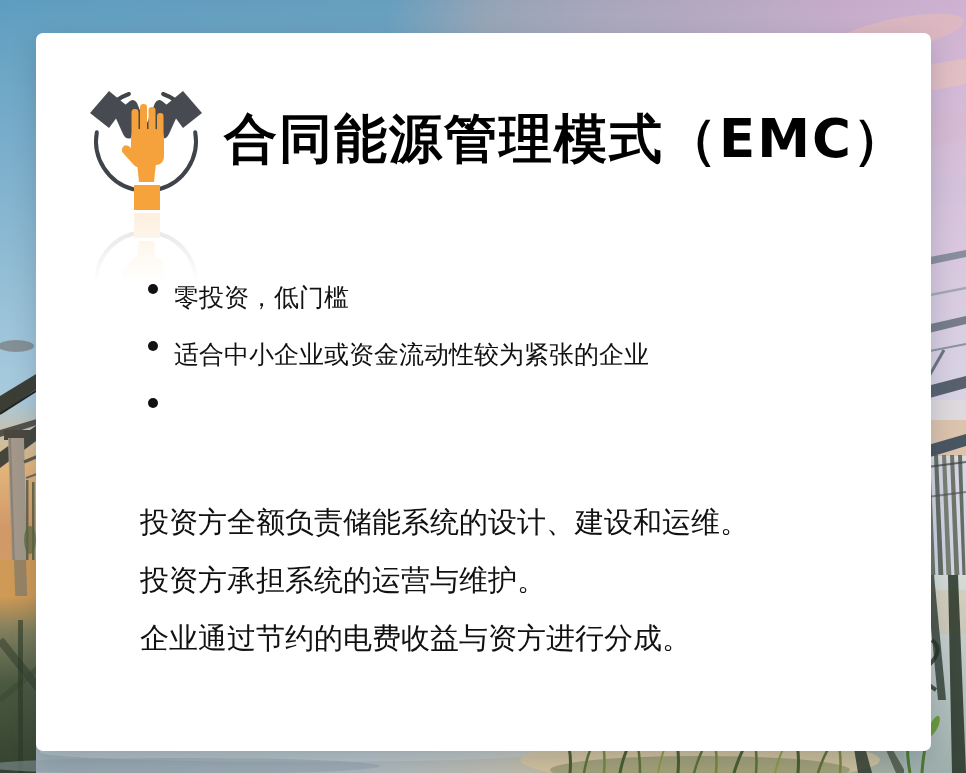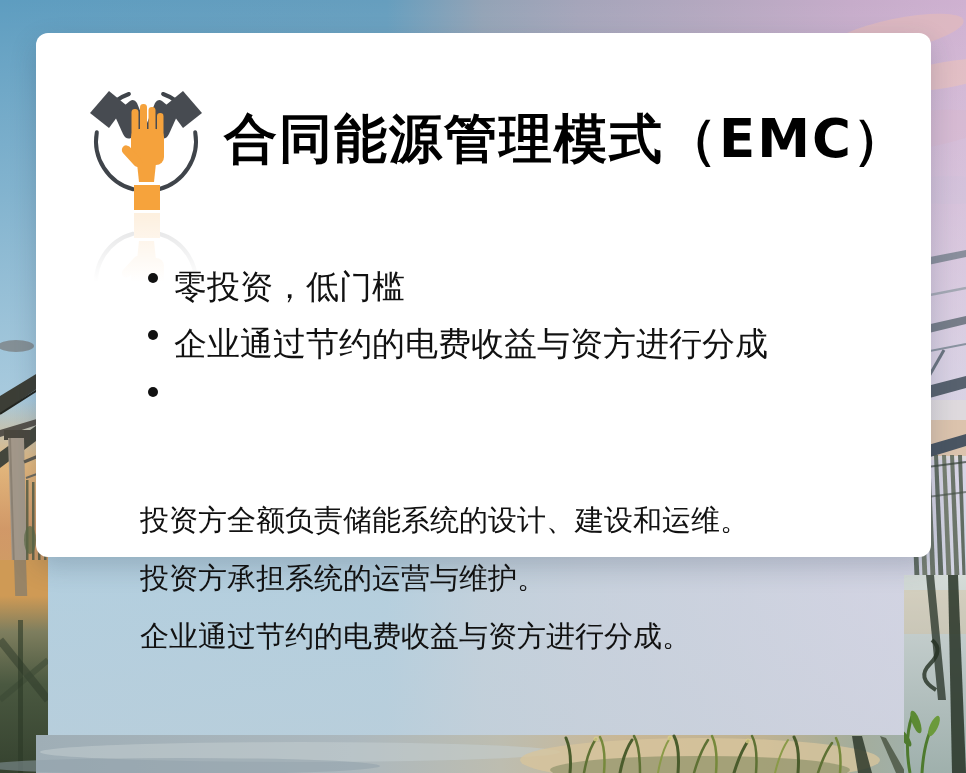--- a/index.html
+++ b/index.html
@@ -2,41 +2,41 @@
 <html><head>
 <meta charset="utf-8">
 <style>
   html,body{margin:0;padding:0;background:#222;}
   .stage{
     position:relative;width:966px;height:773px;overflow:hidden;
     font-family:"DejaVu Sans","Liberation Sans",sans-serif;
   }
   .bg{position:absolute;inset:0;display:block;}
   .card{
-    position:absolute;left:36px;top:33px;width:895px;height:524px;
-    background:#ffffff;border-radius:12px;
+    position:absolute;left:36px;top:33px;width:895px;height:718px;
+    background:#ffffff;border-radius:7px;
     box-shadow:0 10px 26px rgba(40,60,80,.22);
   }
   .header{position:absolute;left:50px;top:46px;display:flex;align-items:flex-start;}
   .emc-icon{flex:none;}
   .title{
     margin:0 0 0 18px;padding-top:28px;
     font-size:53px;line-height:1.2;font-weight:800;letter-spacing:2px;
     color:#000;white-space:nowrap;
   }
   .bullets{position:absolute;left:112px;top:230px;margin:0;padding:0;list-style:none;}
   .bullets li{
-    display:flex;align-items:flex-start;margin:6px 0 22px 0;
-    font-size:33px;line-height:35px;font-weight:500;color:#111;white-space:nowrap;
+    display:flex;align-items:flex-start;margin:17px 0 22px 0;
+    font-size:25px;line-height:35px;font-weight:500;color:#111;white-space:nowrap;
   }
   .bullet-dot{flex:none;width:10px;height:10px;border-radius:50%;background:#111;margin:4px 16px 0 0;}
   .paragraphs{position:absolute;left:104px;top:472px;}
   .paragraphs p{
     margin:0 0 23px 0;font-size:29px;line-height:35px;font-weight:500;
-    color:#111;white-space:nowrap;font-family:Liberation Mono, monospace;
+    color:#111;white-space:nowrap;
   }
 </style>
 </head>
 <body>
 
 <div class="stage">
 
   <svg class="bg" viewBox="0 0 966 773" preserveAspectRatio="none" aria-hidden="true">
     <defs>
       <linearGradient id="skyH" x1="0" y1="0" x2="1" y2="0">
@@ -238,21 +238,21 @@
       <h1 class="title">合同能源管理模式（EMC）</h1>
     </div>
 
     <ul class="bullets">
       <li>
         <span class="bullet-dot"></span>
         <span>零投资，低门槛</span>
       </li>
       <li>
         <span class="bullet-dot"></span>
-        <span>企业通过节约的电费收益与资方进行分成</span>
+        <span>适合中小企业或资金流动性较为紧张的企业</span>
       </li>
       <li>
         <span class="bullet-dot"></span>
       </li>
     </ul>
 
     <div class="paragraphs">
       <p>投资方全额负责储能系统的设计、建设和运维。</p>
       <p>投资方承担系统的运营与维护。</p>
       <p>企业通过节约的电费收益与资方进行分成。</p>

